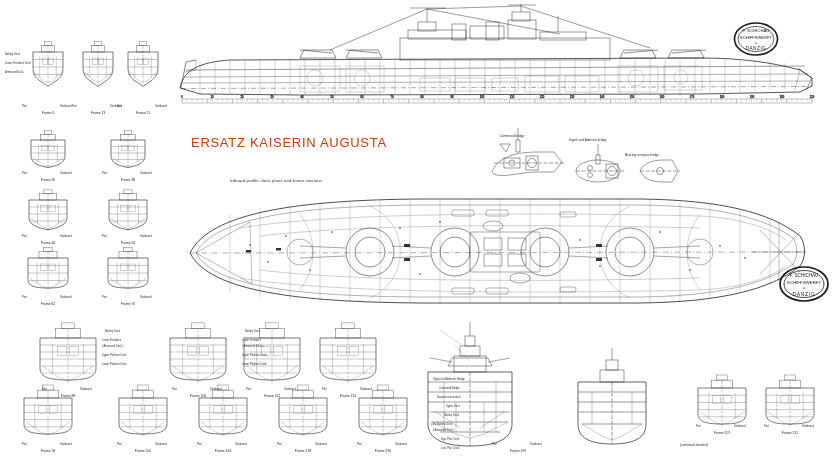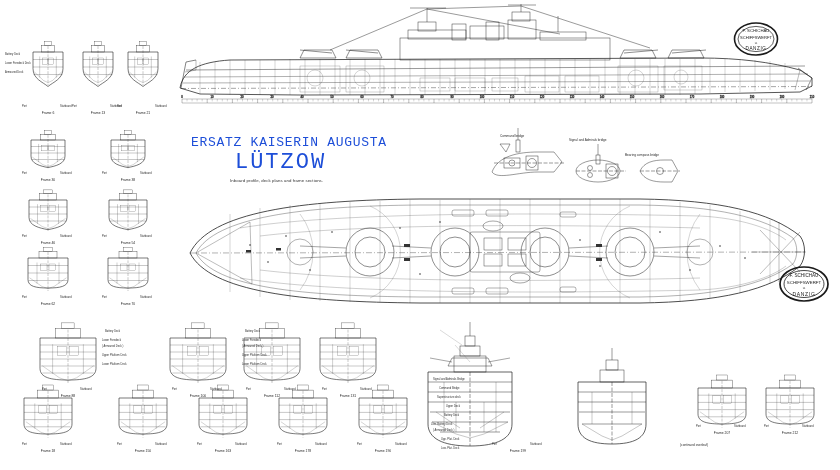--- a/index.html
+++ b/index.html
@@ -9,22 +9,22 @@
     font-family:"Liberation Sans", sans-serif;
     color:#111;
     position:relative;
   }
   #sheet{position:absolute;inset:0;width:840px;height:470px;}
   .lbl{position:absolute;white-space:nowrap;font-family:"Liberation Sans",sans-serif;color:#2a2a2a;}
   .micro{font-size:2.6px;letter-spacing:.01em;line-height:1.25;}
   .micro2{font-size:3.1px;letter-spacing:.01em;}
   .frame-cap{font-size:3.4px;text-align:center;}
   .title-main{
-    position:absolute;font-family:Liberation Mono, monospace;
-    color:#1d4ed8;letter-spacing:.055em;
+    position:absolute;font-family:Liberation Sans, sans-serif;
+    color:#c2410c;letter-spacing:.055em;
   }
   .t1{font-size:13px;left:191px;top:135px;}
   .t2{font-size:22px;left:235px;top:150px;letter-spacing:.09em;}
   .t3{font-size:4.3px;left:230px;top:178px;font-family:"Liberation Sans",sans-serif;letter-spacing:.02em;color:#333;}
   .stamp{position:absolute;}
   .stamp text{font-family:"Liberation Sans",sans-serif;}
   svg{display:block;}
 </style>
 </head>
 <body>
@@ -862,21 +862,20 @@
         <line x1="20" y1="10" x2="20" y2="42"></line>
         <path d="M-30 42 L -10 54 L 0 58"></path>
         <path d="M30 42 L 10 54 L 0 58"></path>
       </g>
     </g>
   </g>
 
 </svg>
 
 <div class="title-main t1">ERSATZ KAISERIN AUGUSTA</div>
-<div class="title-main t2">LÜTZOW</div>
 <div class="title-main t3">Inboard profile, deck plans and frame sections.</div>
 
 <div class="lbl micro2" style="left:500px;top:134px;">Command bridge</div>
 <div class="lbl micro2" style="left:569px;top:138px;">Signal and Admirals bridge</div>
 <div class="lbl micro2" style="left:625px;top:153px;">Bearing compass bridge</div>
 
 <div class="lbl micro" style="left:5px;top:53px;">Battery Deck</div>
 <div class="lbl micro" style="left:5px;top:62px;">Lower Foredeck Deck</div>
 <div class="lbl micro" style="left:5px;top:71px;">Armoured Deck</div>
 

